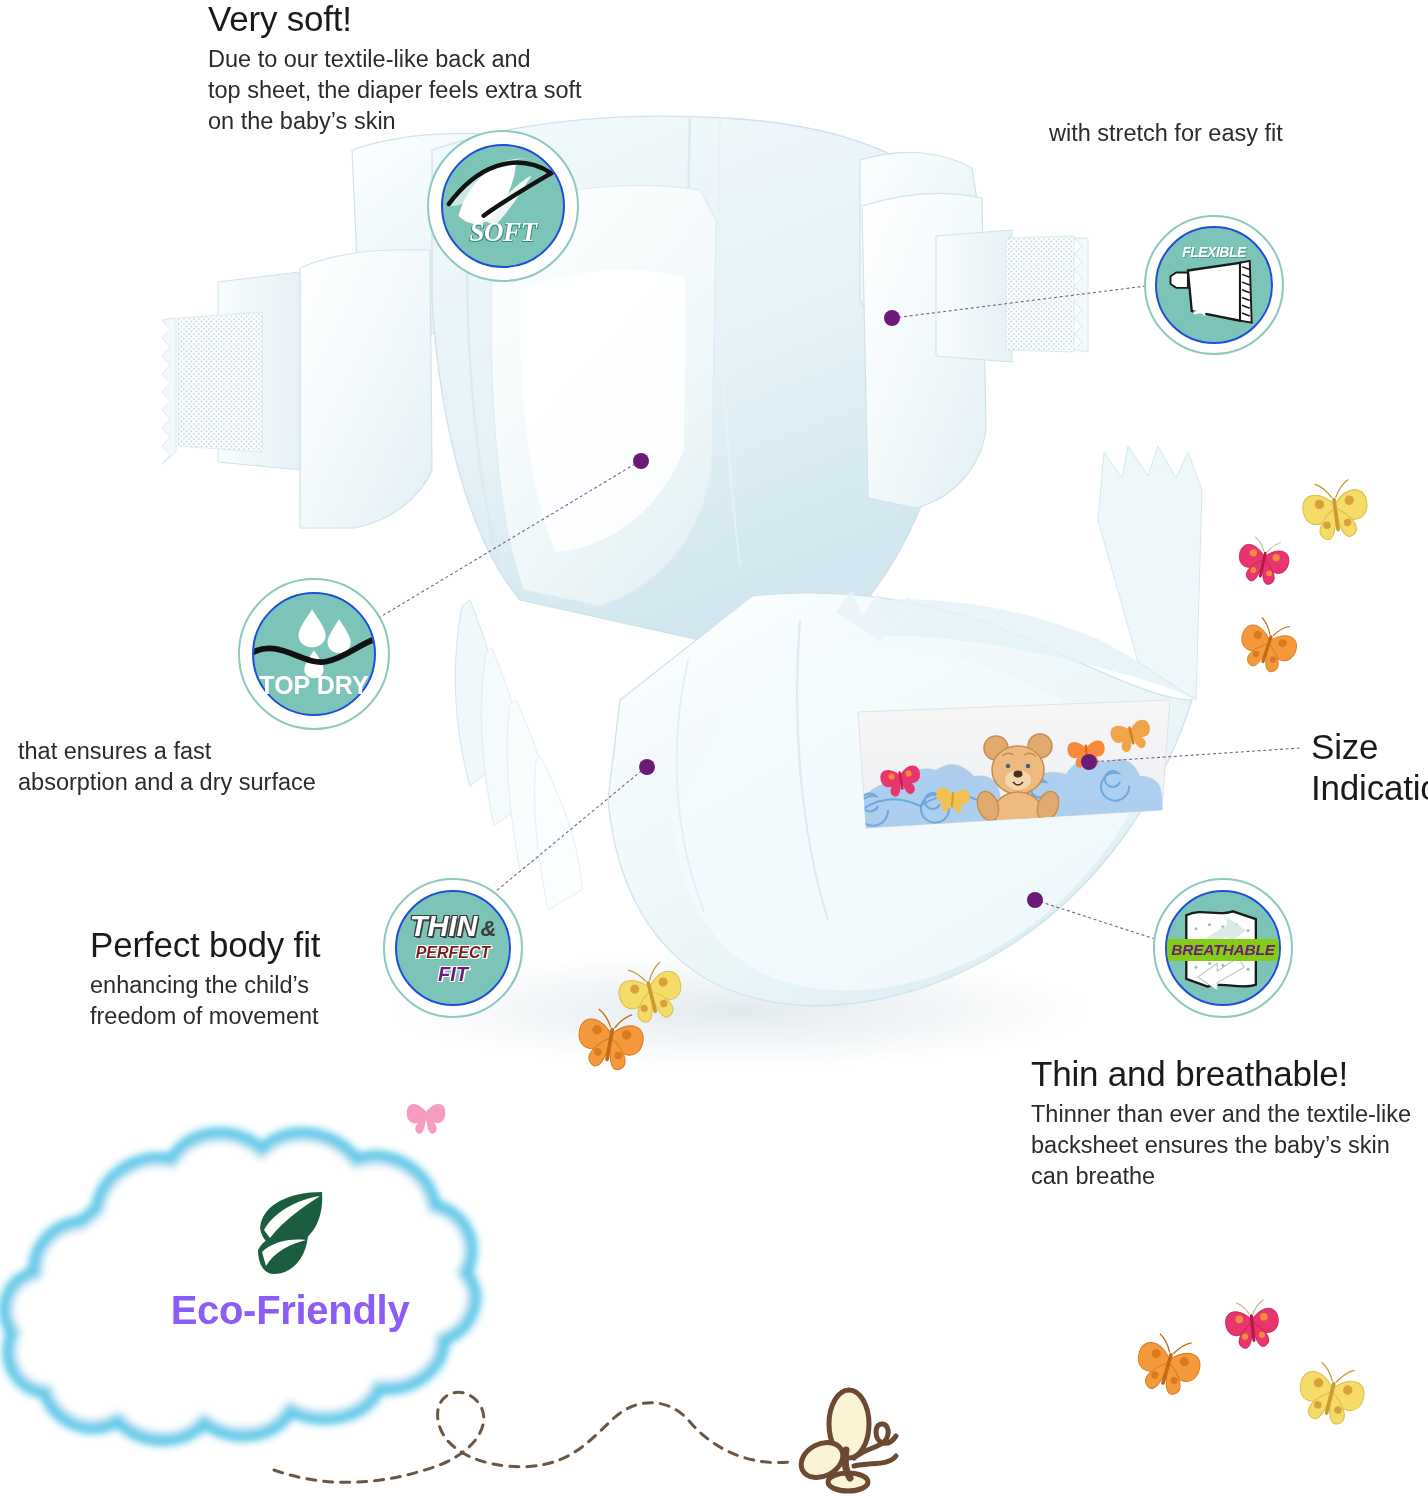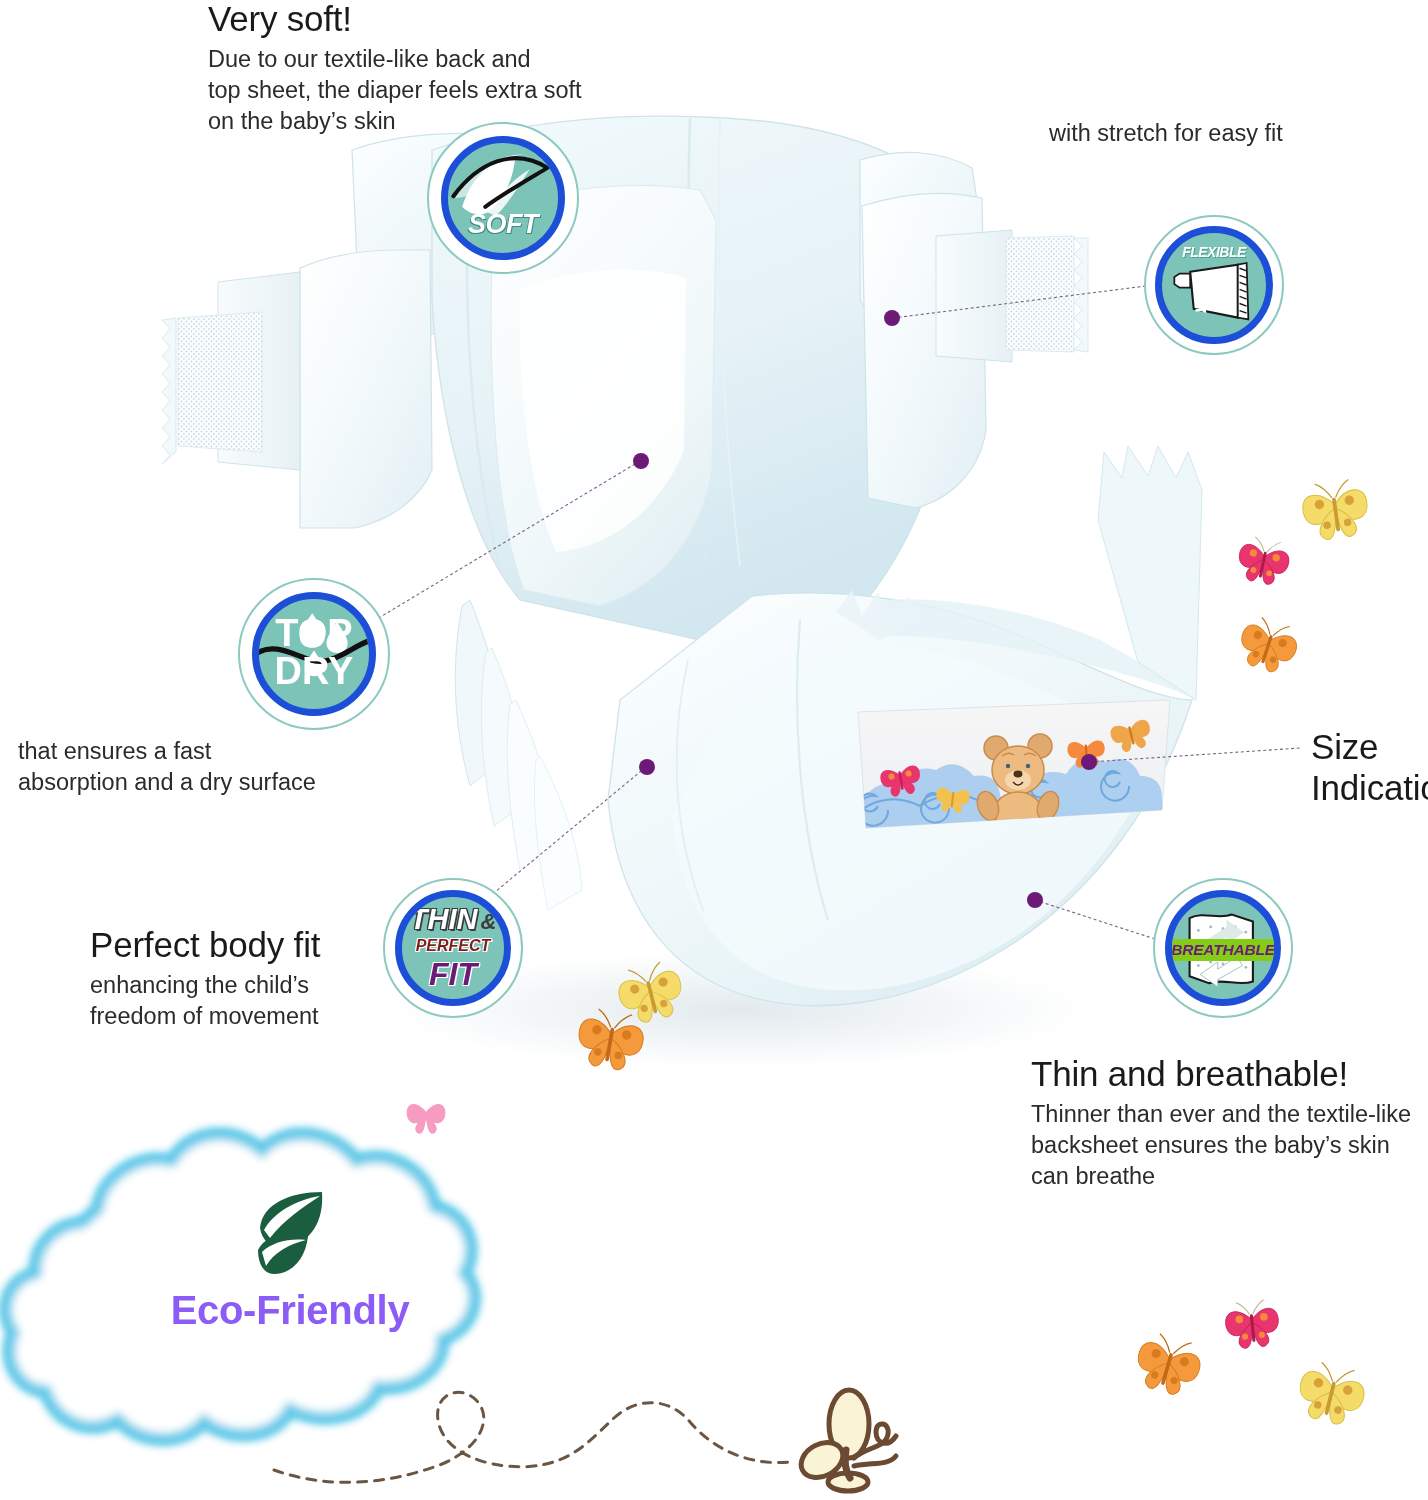--- a/index.html
+++ b/index.html
@@ -54,46 +54,46 @@
   .badge .halo {
     position: absolute; inset: 0;
     border-radius: 50%;
     border: 2px solid #8CC9C0;
     background: radial-gradient(circle, #ffffff 62%, #ffffff 100%);
   }
   .badge .disc {
     position: absolute;
     border-radius: 50%;
     background: #7DC4B8;
-    border: 7px solid #1d4ed8;
+    border: 2px solid #1d4ed8;
     overflow: hidden;
   }
   .badge .lbl {
     position: absolute;
     left: 0; right: 0;
     text-align: center;
     font-style: italic;
     font-weight: bold;
     letter-spacing: -0.5px;
     line-height: 1;
   }
 
-  #badge-soft     { left: 427px;  top: 122px; width: 152px; height: 152px; }
+  #badge-soft     { left: 427px;  top: 130px; width: 152px; height: 152px; font-family: Liberation Serif, serif; }
   #badge-soft .disc { left: 14px; top: 14px; right: 14px; bottom: 14px; }
   #badge-soft .lbl  { bottom: 36px; font-size: 27px; color: #ffffff;
                       text-shadow: 1px 1px 0 #3f8a80, -1px 1px 0 #3f8a80; }
 
   #badge-flexible { left: 1144px; top: 215px; width: 140px; height: 140px; }
   #badge-flexible .disc { left: 11px; top: 11px; right: 11px; bottom: 11px; }
   #badge-flexible .lbl  { top: 30px; font-size: 14px; color: #ffffff;
                           text-shadow: 1px 1px 0 #4f9c92; }
 
   #badge-topdry   { left: 238px;  top: 578px; width: 152px; height: 152px; }
   #badge-topdry .disc { left: 14px; top: 14px; right: 14px; bottom: 14px; }
-  #badge-topdry .lbl  { bottom: 40px; font-size: 38px; color: #ffffff; font-style: normal;
+  #badge-topdry .lbl  { bottom: 32px; font-size: 25px; color: #ffffff; font-style: normal;
                         letter-spacing: 0px; }
 
   #badge-thin     { left: 383px;  top: 878px; width: 140px; height: 140px; }
   #badge-thin .disc { left: 12px; top: 12px; right: 12px; bottom: 12px; }
 
   #badge-breathe  { left: 1153px; top: 878px; width: 140px; height: 140px; }
   #badge-breathe .disc { left: 12px; top: 12px; right: 12px; bottom: 12px; }
 
   
   #leaders { position: absolute; left: 0; top: 0; width: 1428px; height: 1500px; pointer-events: none; }
@@ -357,21 +357,21 @@
     <div class="halo"></div>
     <div class="disc">
       <div style="position:absolute;inset:0;display:flex;flex-direction:column;align-items:center;justify-content:center;gap:1px;">
         <div style="display:flex;align-items:baseline;gap:3px;">
           <span style="font-style:italic;font-weight:bold;font-size:29px;color:#ffffff;
                        text-shadow:1.6px 1.6px 0 #3d3d3d,-1.2px 1.2px 0 #3d3d3d,1.2px -1.2px 0 #3d3d3d,-1.2px -1.2px 0 #3d3d3d;">THIN</span>
           <span style="font-style:italic;font-weight:bold;font-size:22px;color:#3d3d3d;">&amp;</span>
         </div>
         <span style="font-style:italic;font-weight:bold;font-size:16px;color:#7f1d1d;
                      text-shadow:1.4px 1.4px 0 #ffffff,-1px 1px 0 #ffffff,1px -1px 0 #ffffff,-1px -1px 0 #ffffff;">PERFECT</span>
-        <span style="font-style:italic;font-weight:bold;font-size:32px;color:#6B1A78;
+        <span style="font-style:italic;font-weight:bold;font-size:20px;color:#6B1A78;
                      text-shadow:1.4px 1.4px 0 #ffffff,-1px 1px 0 #ffffff,1px -1px 0 #ffffff,-1px -1px 0 #ffffff;">FIT</span>
       </div>
     </div>
   </div>
 
   <div class="badge" id="badge-breathe">
     <div class="halo"></div>
     <div class="disc">
       <svg viewBox="0 0 116 116" width="100%" height="100%">
         <path d="M20,24 C36,16 52,26 68,20 L92,28 L92,96 C76,102 58,92 42,98 L20,90 Z" fill="#ffffff" stroke="#1a1a1a" stroke-width="2.4"></path>

